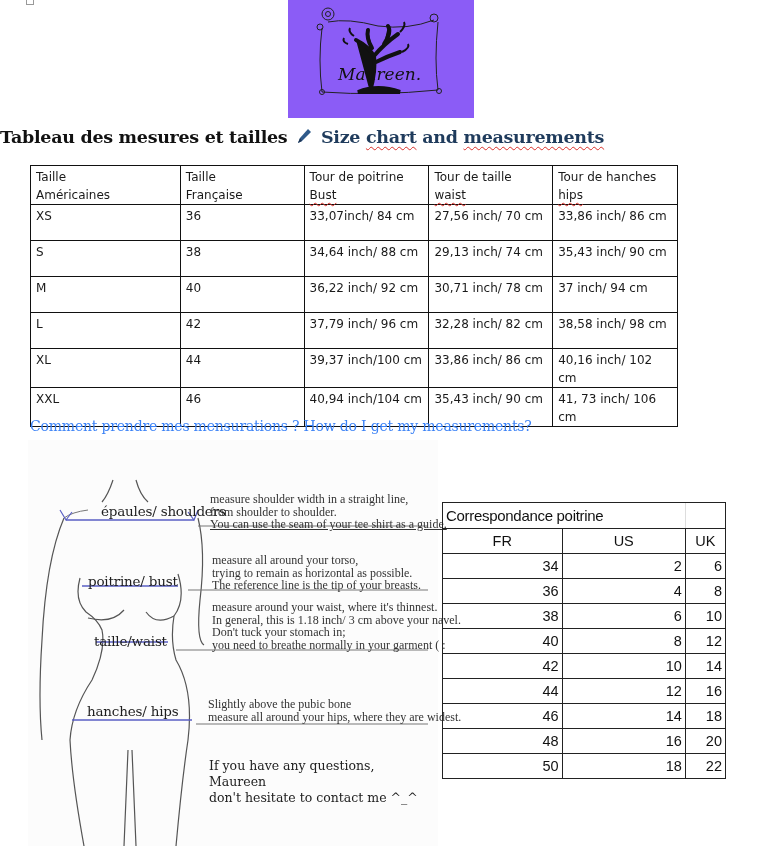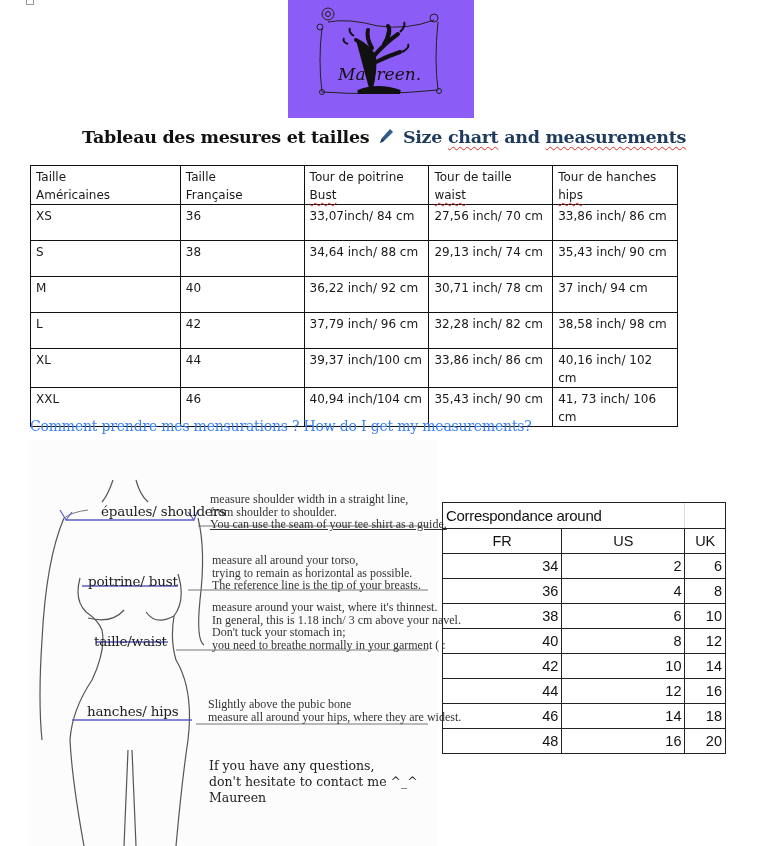--- a/index.html
+++ b/index.html
@@ -6,21 +6,21 @@
   html, body { width: 768px; height: 846px; background: #ffffff; overflow: hidden; }
   body { position: relative; font-family: "Liberation Sans", sans-serif; color: #111; }
 
   .corner-mark { position: absolute; left: 26px; top: 0; width: 8px; height: 5px; border: 1px solid #999; border-top: none; }
 
   
   .logo { position: absolute; left: 288px; top: 0; width: 186px; height: 118px; background: #8b5cf6; }
   .logo svg { width: 100%; height: 100%; }
 
   
-  .title { position: absolute; left: 0; top: 127px; width: 768px; text-align: center;
+  .title { position: absolute; left: 0; top: 127px; width: 768px; text-align: left;
            font-family: "DejaVu Serif", serif; font-weight: bold; font-size: 17.5px; letter-spacing: -0.3px; }
   .title .fr { color: #111; }
   .title .en { color: #1f3b5c; }
   .title .pencil { display: inline-block; vertical-align: -2px; margin: 0 2px; }
   .squiggle { text-decoration: underline wavy #d9302a; text-decoration-thickness: 1px; text-underline-offset: 3px; }
 
   
   table.sizes { position: absolute; left: 30px; top: 165px; width: 648px; border-collapse: collapse;
                 font-family: "DejaVu Sans", sans-serif; font-size: 12px; color: #1a1a1a; }
   table.sizes td { border: 1px solid #111; vertical-align: top; padding: 2px 5px 0 5px; line-height: 18px; }
@@ -202,29 +202,29 @@
     <span>Don't tuck your stomach in;</span>
     <span>you need to breathe normally in your garment ( :</span>
   </div>
   <div class="note" style="left:180px; top:258px;">
     <span>Slightly above the pubic bone</span>
     <span>measure all around your hips, where they are widest.</span>
   </div>
 
   <div class="contact">
     <span>If you have any questions,</span>
+    <span>Maureen</span>
     <span>don't hesitate to contact me ^_^</span>
-    <span>Maureen</span>
   </div>
 </div>
 
 <table class="corr">
   <tbody>
       <tr class="cap">
-    <td colspan="2" style="border-right:none;">Correspondance around</td>
+    <td colspan="2" style="border-right:none;">Correspondance poitrine</td>
     <td class="blank"></td>
   </tr>
   <tr class="colhdr">
     <td>FR</td>
     <td>US</td>
     <td>UK</td>
   </tr>
   <tr class="num">
         <td>34</td>
         <td>2</td>
@@ -258,14 +258,19 @@
   <tr class="num">
         <td>46</td>
         <td>14</td>
         <td>18</td>
       </tr>
   <tr class="num">
         <td>48</td>
         <td>16</td>
         <td>20</td>
       </tr>
+  <tr class="num">
+        <td>50</td>
+        <td>18</td>
+        <td>22</td>
+      </tr>
 </tbody>
   </table>
 
 </body></html>

